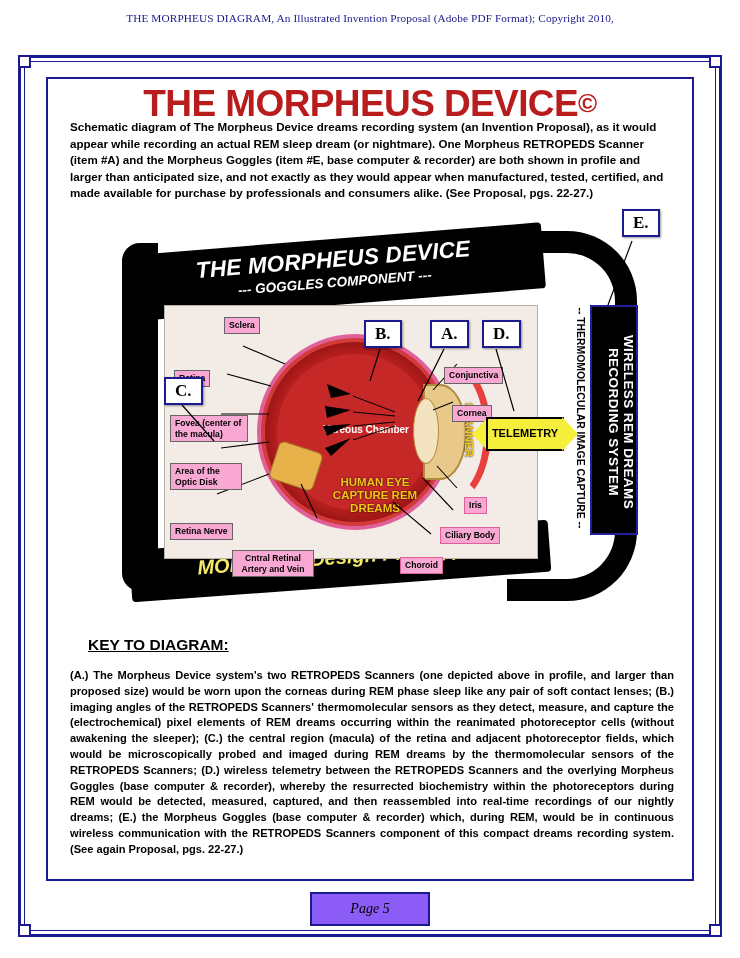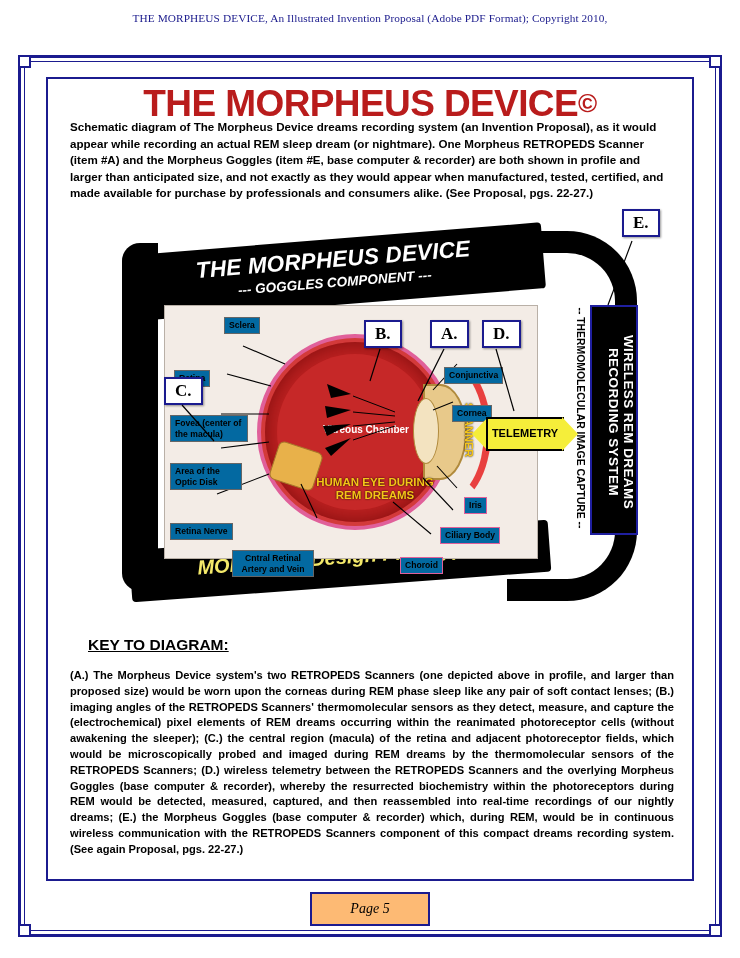--- a/index.html
+++ b/index.html
@@ -317,21 +317,21 @@
     width: 90px;
     text-align: center;
     color: #ffffff;
     font-size: 10px;
     font-weight: bold;
     line-height: 12px;
   }
   
   .lbl {
     position: absolute;
-    background: #0369a1;
+    background: #f9a8d4;
     border: 1px solid #666;
     color: #000;
     font-size: 8.6px;
     font-weight: bold;
     line-height: 10.5px;
     padding: 2px 4px;
     white-space: nowrap;
   }
   .lbl.pink { border-color: #e0609a; border-width: 1.5px; }
   
@@ -399,41 +399,41 @@
     text-align: justify;
   }
   
   .pagebox {
     position: absolute;
     left: 310px;
     top: 892px;
     width: 120px;
     height: 34px;
     border: 2px solid #1b1b8f;
-    background: #fdba74;
+    background: #8b5cf6;
     box-sizing: border-box;
   }
   .pagebox span {
     display: block;
     text-align: center;
     line-height: 30px;
     font-family: "Liberation Serif", serif;
     font-style: italic;
     font-size: 14px;
     color: #000;
   }
   svg.leader { position: absolute; left: 0; top: 0; overflow: visible; }
 </style>
 </head>
 <body>
 
 <div class="page">
 
   <div class="credit">
-    <div>THE MORPHEUS DEVICE, An Illustrated Invention Proposal (Adobe PDF Format); Copyright 2010,</div>
+    <div>THE MORPHEUS DIAGRAM, An Illustrated Invention Proposal (Adobe PDF Format); Copyright 2010,</div>
   </div>
 
   <div class="outer-frame"></div>
   <div class="outer-frame2"></div>
   <div class="corner" style="left:18px;  top:55px;"></div>
   <div class="corner" style="left:709px; top:55px;"></div>
   <div class="corner" style="left:18px;  top:924px;"></div>
   <div class="corner" style="left:709px; top:924px;"></div>
   <div class="inner-frame"></div>
 
@@ -469,21 +469,21 @@
       <div class="eye-mid"></div>
       <div class="eye-vitreous"></div>
       <div class="optic-nerve"></div>
       <div class="cornea"></div>
       <div class="lens"></div>
       <div class="scanner-arc"></div>
       <div class="scanner-text">
         <div class="vt">SCANNER</div>
       </div>
       <div class="vitreous-label">Vitreous Chamber</div>
-      <div class="eye-center-label">HUMAN EYE DURING REM DREAMS</div>
+      <div class="eye-center-label">HUMAN EYE CAPTURE REM DREAMS</div>
 
       <svg class="leader" width="372" height="252">
         <g stroke="#000" stroke-width="1.1" fill="none">
           <line x1="78" y1="40" x2="120" y2="58"></line>
           <line x1="62" y1="68" x2="106" y2="80"></line>
           <line x1="56" y1="108" x2="104" y2="108"></line>
           <line x1="56" y1="142" x2="104" y2="136"></line>
           <line x1="52" y1="188" x2="104" y2="168"></line>
           <line x1="152" y1="212" x2="136" y2="178"></line>
           <line x1="292" y1="58" x2="268" y2="84"></line>

